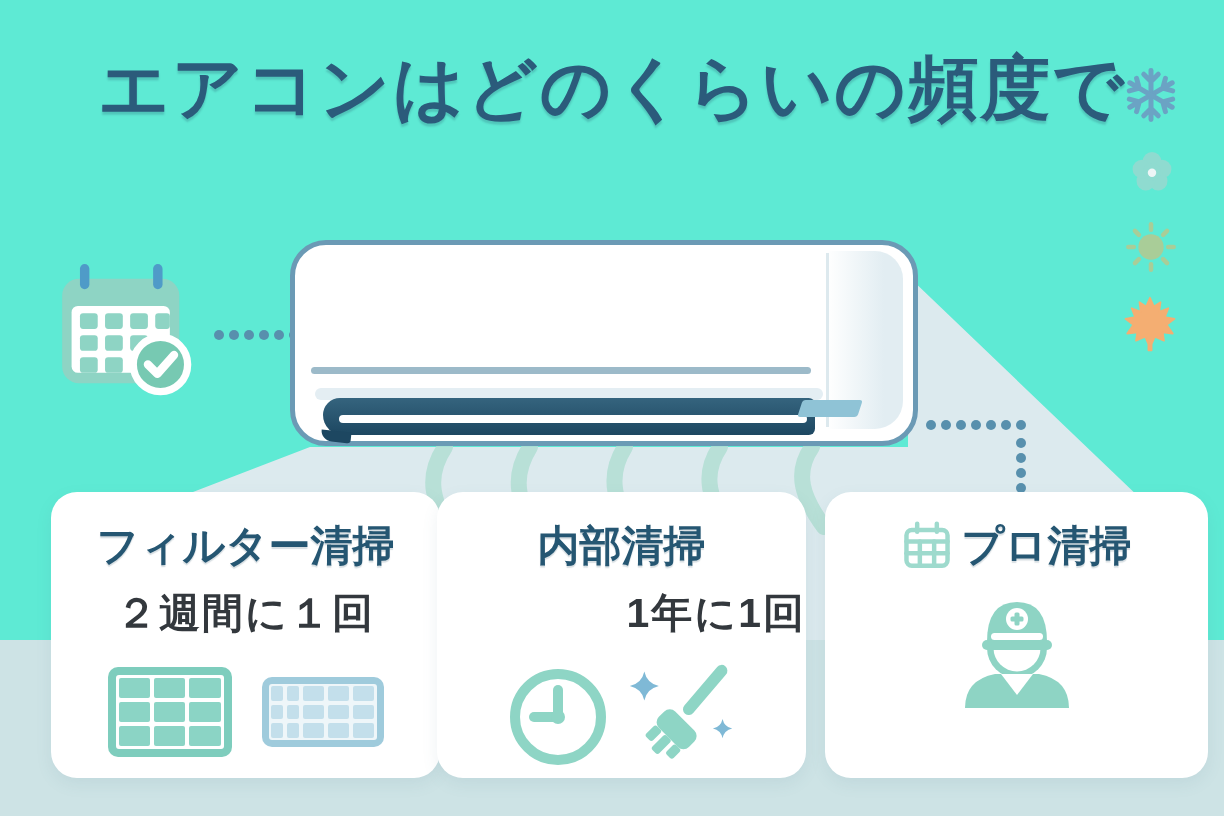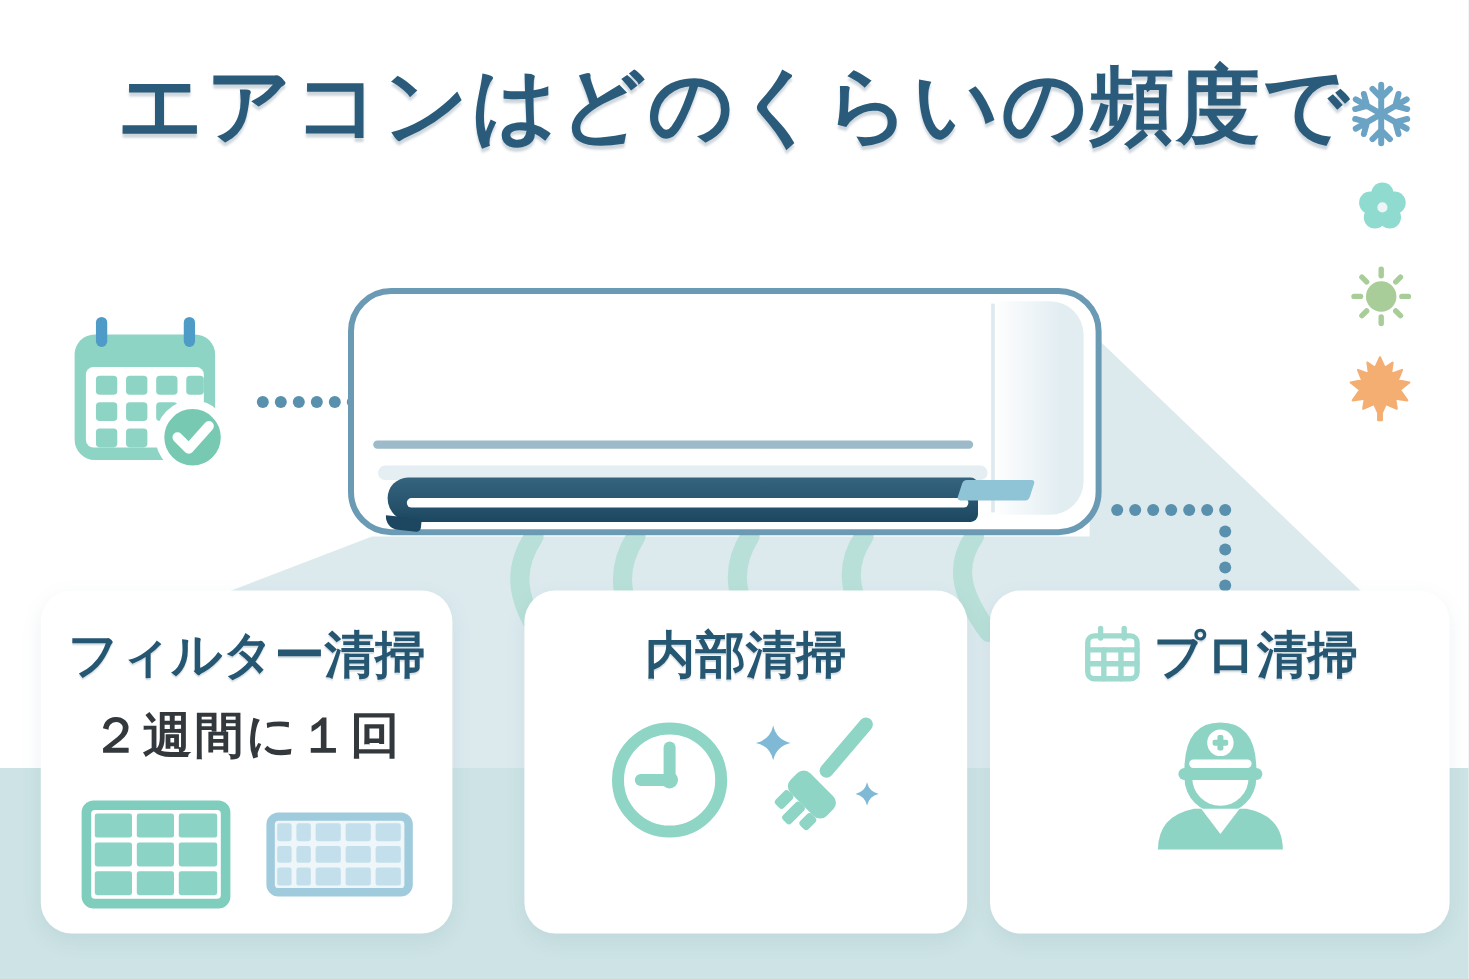--- a/index.html
+++ b/index.html
@@ -1,19 +1,19 @@
 <!DOCTYPE html>
 <html><head>
 <meta charset="utf-8">
 <style>
   * { margin:0; padding:0; box-sizing:border-box; }
   html,body { background:#dfe9ec; }
   .canvas {
     position:relative; width:1224px; height:816px; overflow:hidden;
-    background:#ffffff;
+    background:#5eead4;
     font-family:"Liberation Sans", sans-serif;
   }
   
   .band { position:absolute; left:0; right:0; top:640px; bottom:0; background:#cde3e5; }
   
   .ac-shadow {
     position:absolute; inset:0; background:#dceaee;
     clip-path:polygon(180px 497px,310px 447px,908px 447px,908px 276px,1142px 500px,1142px 640px,180px 640px);
   }
   
@@ -60,21 +60,21 @@
   .ac-vent-hook { position:absolute; left:26px; top:186px; width:30px; height:11px; background:#1d4761; border-radius:0 0 4px 12px; transform:rotate(6deg); }
   .ac-vent-cap { position:absolute; left:505px; top:155px; width:60px; height:17px; background:#8fc3d6; border-radius:3px; transform:skewX(-18deg); }
   
   .streams { position:absolute; left:330px; top:443px; z-index:2; }
   
   .card {
     position:absolute; top:492px; height:286px; background:#ffffff;
     border-radius:26px; z-index:5; text-align:center;
     box-shadow:0 6px 16px rgba(90,130,145,.10);
   }
-  .card1 { left:34px;  width:343px; }
+  .card1 { left:51px;  width:389px; }
   .card2 { left:437px; width:369px;text-align:right; }
   .card3 { left:825px; width:383px; }
   .card-heading {
     margin-top:26px; font-size:42px; font-weight:800; color:#255672;
     display:flex; justify-content:center; align-items:center; gap:10px;
     text-shadow:0 2px 1px rgba(31,70,95,.18);
   }
   .card-frequency { margin-top:12px; font-size:41px; font-weight:800; color:#33383d; letter-spacing:2px; }
   .card-icons { display:flex; justify-content:center; align-items:center; gap:30px; margin-top:26px; }
   .card2 .card-icons { margin-top:20px; gap:16px; }
@@ -251,20 +251,21 @@
             <span class="cell"></span>
             <span class="cell"></span>
             <span class="cell"></span>
         </div>
       </div>
     </div>
   </div>
 
   <div class="card card2">
     <div class="card-heading">内部清掃</div>
+    <div class="card-frequency">1年に1回</div>
     <div class="card-icons">
       <svg width="104" height="104" viewBox="0 0 104 104">
         <circle cx="52" cy="52" r="43" stroke="#8ed5c5" stroke-width="10" fill="none"></circle>
         <g stroke="#8ed5c5" stroke-width="10" stroke-linecap="round">
           <line x1="52" y1="52" x2="52" y2="25"></line>
           <line x1="52" y1="52" x2="28" y2="52"></line>
         </g>
         <circle cx="52" cy="52" r="7" fill="#8ed5c5"></circle>
       </svg>
       <svg width="112" height="112" viewBox="0 0 110 116">

